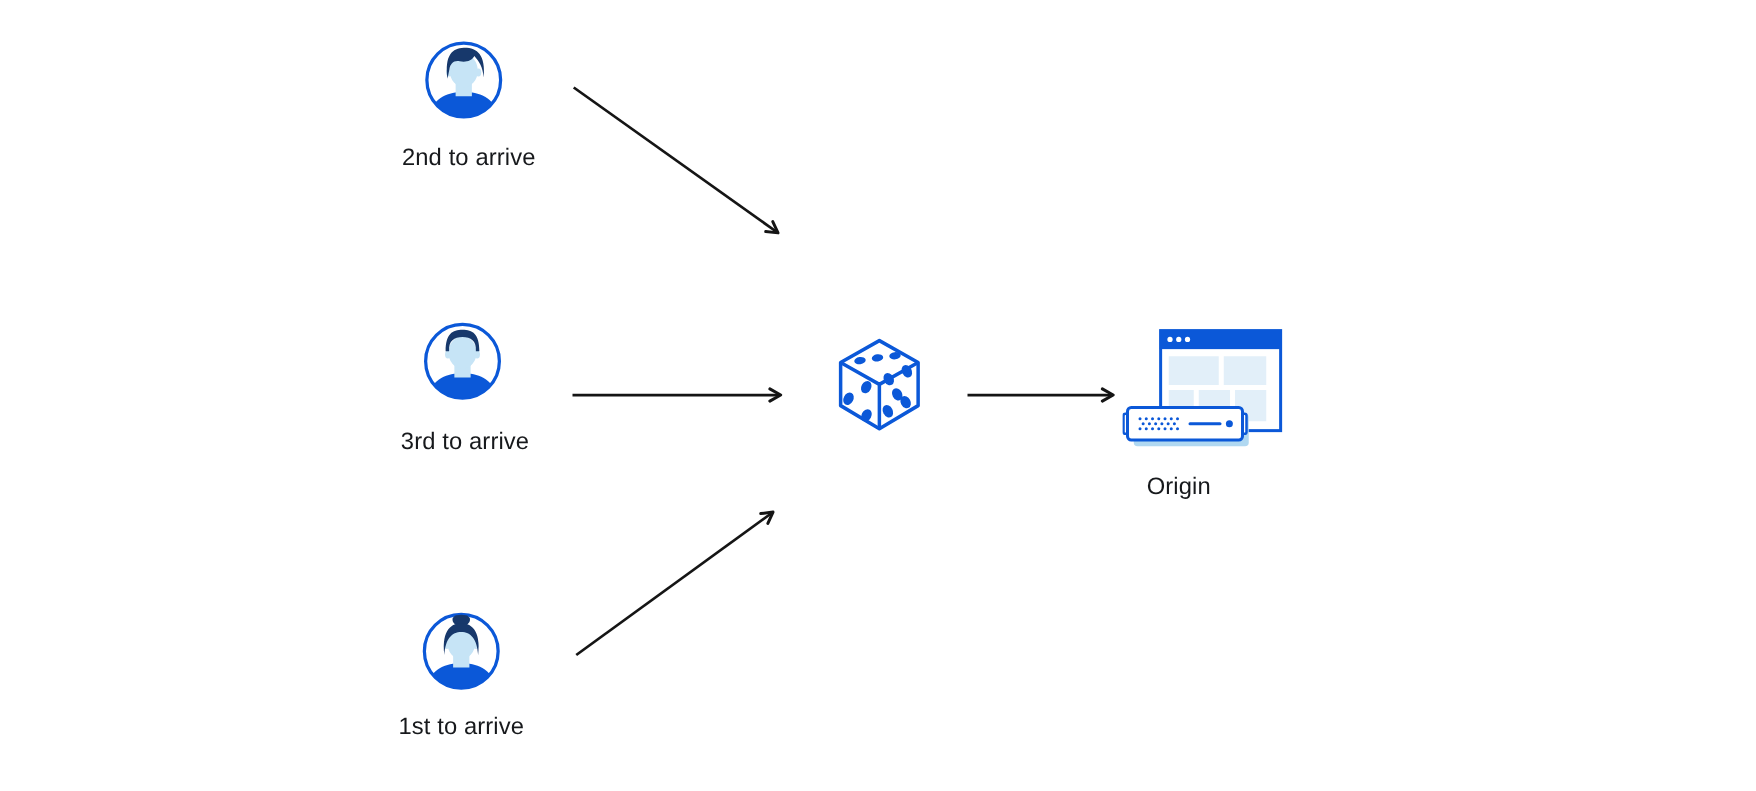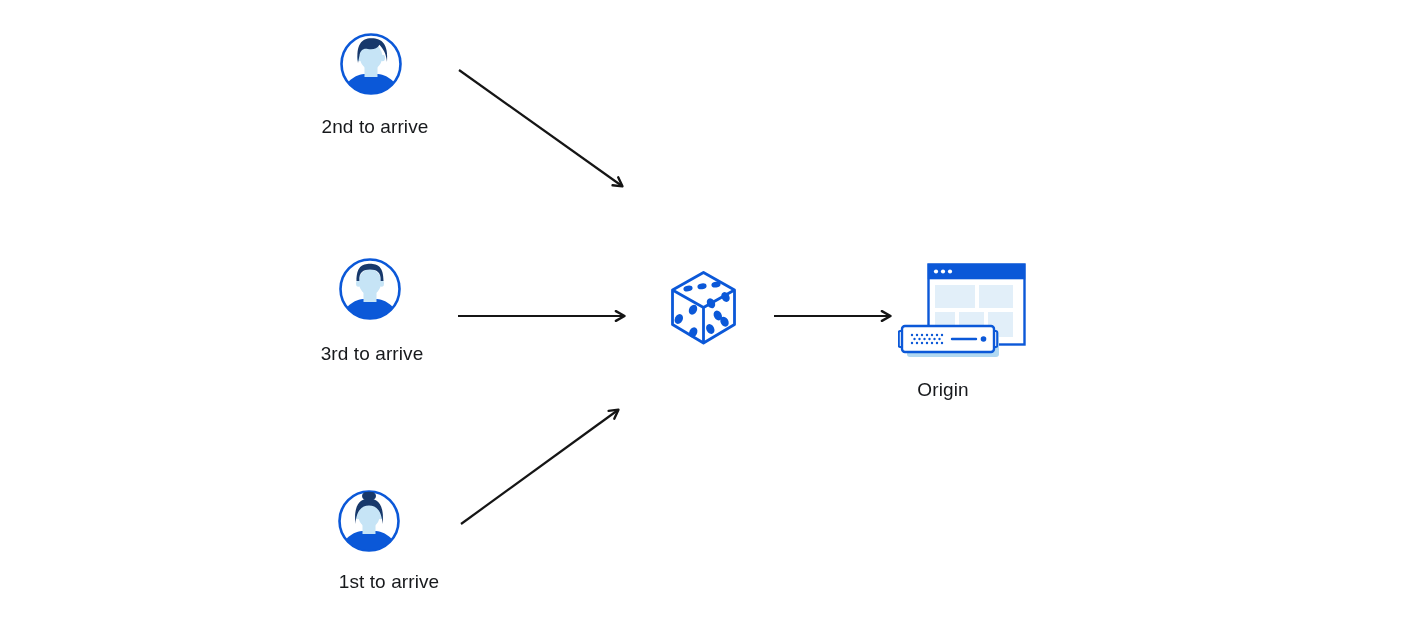--- a/index.html
+++ b/index.html
@@ -103,21 +103,21 @@
         <path class="f-blue" d="M3,66 C8,46.5 20,42.5 33,42.5 C46,42.5 58,46.5 63,66 Z"></path>
         <rect class="f-face" x="26.5" y="29" width="13" height="17"></rect>
         <ellipse class="f-face" cx="21.3" cy="28" rx="2.3" ry="3.2"></ellipse>
         <ellipse class="f-face" cx="44.7" cy="28" rx="2.3" ry="3.2"></ellipse>
         <ellipse class="f-face" cx="33" cy="26.5" rx="11" ry="13"></ellipse>
         <ellipse class="f-navy" cx="33" cy="8" rx="7" ry="5"></ellipse>
         <path class="f-navy" d="M19.5,36 C17,15 26,10.5 33,10.5 C40,10.5 49,15 46.5,36 C45.8,23 40.5,17.5 33,17.5 C25.5,17.5 20.2,23 19.5,36 Z"></path>
       </g>
     </svg>
   </div>
-  <div class="node-label" style="left:389px;top:571px">1st to arrive</div>
+  <div class="node-label" style="left:369px;top:571px">1st to arrive</div>
 
   <div class="abs" style="left:667px;top:269px">
     <svg width="73" height="78" viewBox="0 0 73 78">
       <path class="f-white s-blue" stroke-width="2.8" stroke-linejoin="round" d="M36.5,3.5 L67.5,21 L67.5,55.5 L36.5,74 L5.5,55.5 L5.5,21 Z"></path>
       <path class="no-f s-blue" stroke-width="2.8" stroke-linejoin="round" d="M5.5,21 L36.5,38.5 L67.5,21 M36.5,38.5 L36.5,74"></path>
 
       <ellipse class="f-blue" cx="21" cy="19.5" rx="4.6" ry="2.9" transform="rotate(-8 21 19.5)"></ellipse>
       <ellipse class="f-blue" cx="35" cy="17.3" rx="4.6" ry="2.9" transform="rotate(-8 35 17.3)"></ellipse>
       <ellipse class="f-blue" cx="49" cy="15.6" rx="4.6" ry="2.9" transform="rotate(-8 49 15.6)"></ellipse>
 

